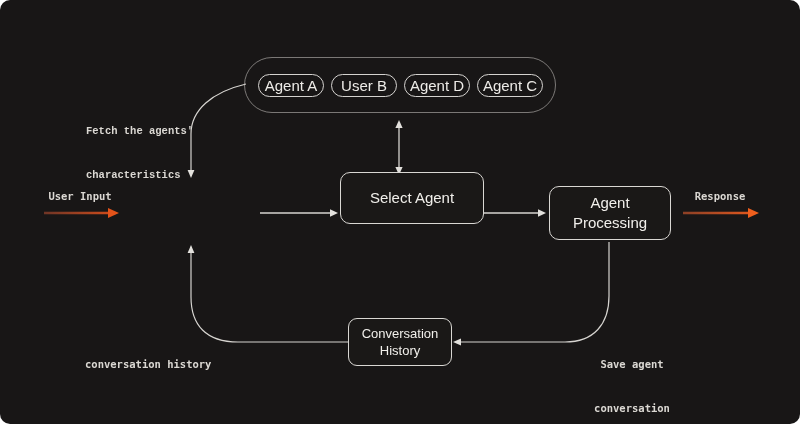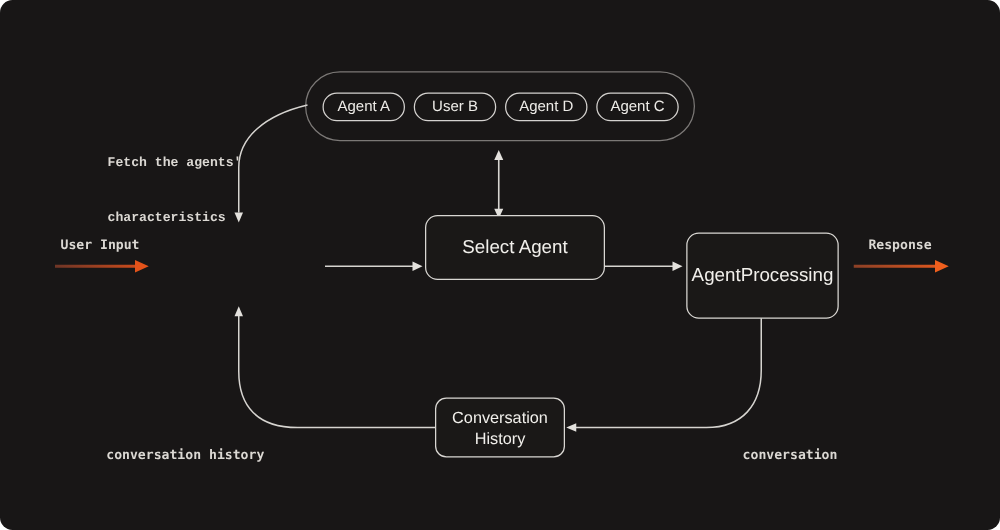--- a/index.html
+++ b/index.html
@@ -50,21 +50,21 @@
     padding:0 13px;gap:7px;
   }
   .pill{
     flex:0 0 auto;
     width:66px;height:23px;
     border:1.3px solid rgba(233,231,227,0.9);
     border-radius:12px;
     box-sizing:border-box;
     display:flex;align-items:center;justify-content:center;
     color:#edebe7;
-    font-size:12px;
+    font-size:15px;
   }
   .anno{
     position:absolute;
     font-family:"DejaVu Sans Mono", monospace;
     font-size:10.5px;
     font-weight:700;
     line-height:14.5px;
     color:#dbd8d3;
     white-space:pre;
   }
@@ -142,21 +142,21 @@
     <div class="pill">
       <span>Agent C</span>
     </div>
   </div>
 
 
   <div class="node node-dark" style="left:340px;top:172px;width:144px;height:52px;">
     <span>Select Agent</span>
   </div>
 
-  <div class="node node-dark" style="left:549px;top:186px;width:122px;height:69px;flex-direction:row;">
+  <div class="node node-dark" style="left:549px;top:186px;width:122px;height:54px;flex-direction:column;">
     <span>Agent</span>
     <span>Processing</span>
   </div>
 
   <div class="node node-dark node-small" style="left:348px;top:318px;width:104px;height:48px;flex-direction:column;">
     <span>Conversation</span>
     <span>History</span>
   </div>
 
   <div class="anno center" style="left:670px;top:189px;width:100px;">Response</div>
@@ -166,16 +166,17 @@
   <div class="anno" style="left:86px;top:95px;font-family:Liberation Mono, monospace;">
     <div>Fetch the agents'</div>
     <div>characteristics</div>
   </div>
 
   <div class="anno" style="left:85px;top:328px;">
     <div>conversation history</div>
   </div>
 
   <div class="anno center" style="left:562px;top:328px;width:140px;">
+    <div>Save agent</div>
     <div>conversation</div>
   </div>
 
 </div>
 
 </body></html>

